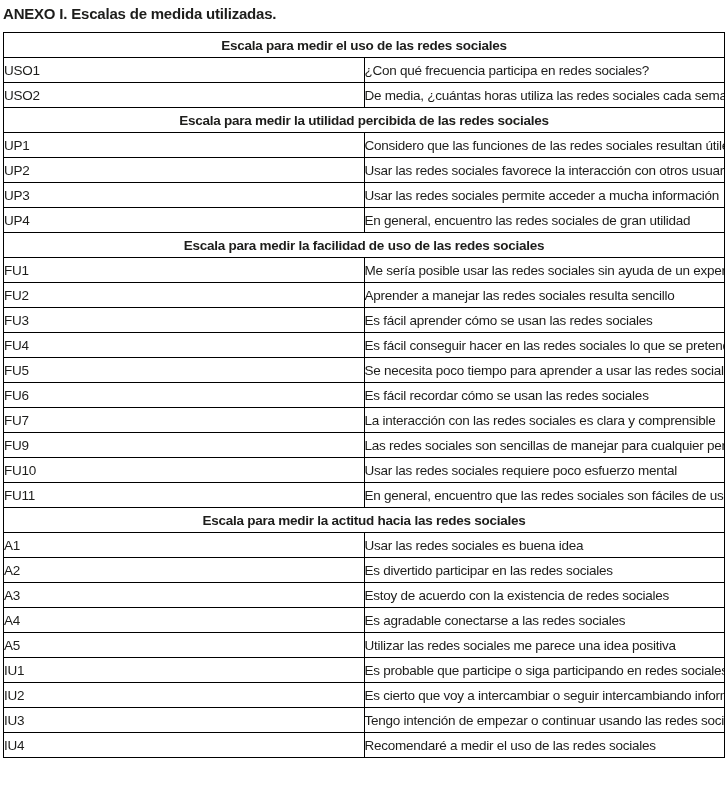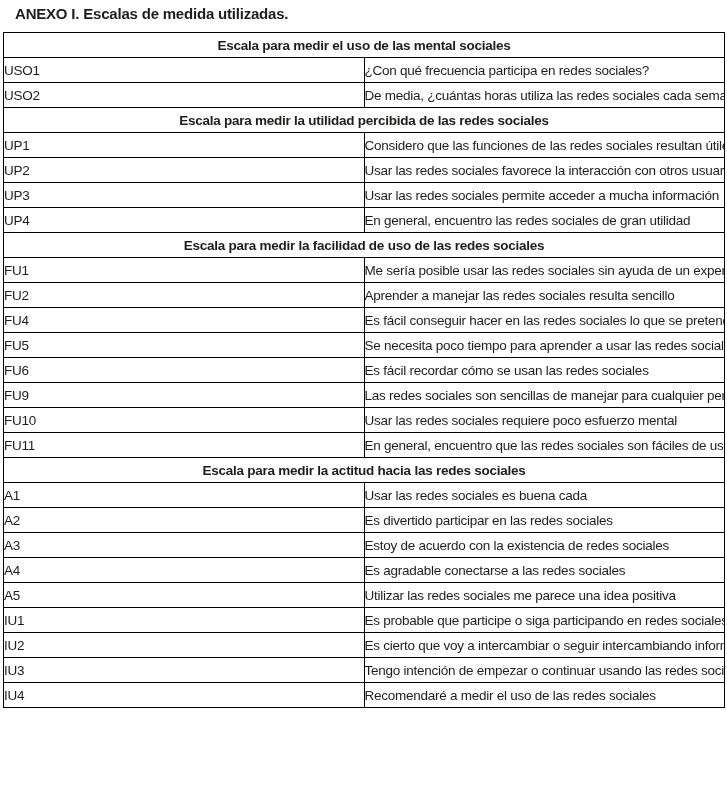--- a/index.html
+++ b/index.html
@@ -14,21 +14,21 @@
     height: 810px;
     box-sizing: border-box;
     padding: 2px;
     background: #ffffff;
     overflow: hidden;
   }
   .page-title {
     font-size: 15px;
     font-weight: bold;
     letter-spacing: -0.2px;
-    margin: 3px 0 0 13px;
+    margin: 3px 0 0 1px;
     line-height: 18px;
   }
   table.scales {
     border-collapse: collapse;
     table-layout: fixed;
     width: 722px;
     margin: 9px 0 0 1px;
   }
   table.scales td {
     border: 1px solid #000000;
@@ -57,21 +57,21 @@
 </style>
 </head>
 <body>
 
 <div class="page">
   <div class="page-title">ANEXO I. Escalas de medida utilizadas.</div>
 
   <table class="scales">
     <tbody>
         <tr>
-          <td colspan="2" class="section-header">Escala para medir el uso de las mental sociales</td>
+          <td colspan="2" class="section-header">Escala para medir el uso de las redes sociales</td>
         </tr>
         <tr>
           <td class="code-cell">USO1</td>
           <td class="text-cell">¿Con qué frecuencia participa en redes sociales?</td>
         </tr>
         <tr>
           <td class="code-cell">USO2</td>
           <td class="text-cell">De media, ¿cuántas horas utiliza las redes sociales cada semana?</td>
         </tr>
         <tr>
@@ -98,49 +98,57 @@
         </tr>
         <tr>
           <td class="code-cell">FU1</td>
           <td class="text-cell">Me sería posible usar las redes sociales sin ayuda de un experto</td>
         </tr>
         <tr>
           <td class="code-cell">FU2</td>
           <td class="text-cell">Aprender a manejar las redes sociales resulta sencillo</td>
         </tr>
         <tr>
+          <td class="code-cell">FU3</td>
+          <td class="text-cell">Es fácil aprender cómo se usan las redes sociales</td>
+        </tr>
+        <tr>
           <td class="code-cell">FU4</td>
           <td class="text-cell">Es fácil conseguir hacer en las redes sociales lo que se pretende hacer</td>
         </tr>
         <tr>
           <td class="code-cell">FU5</td>
           <td class="text-cell">Se necesita poco tiempo para aprender a usar las redes sociales</td>
         </tr>
         <tr>
           <td class="code-cell">FU6</td>
           <td class="text-cell">Es fácil recordar cómo se usan las redes sociales</td>
+        </tr>
+        <tr>
+          <td class="code-cell">FU7</td>
+          <td class="text-cell">La interacción con las redes sociales es clara y comprensible</td>
         </tr>
         <tr>
           <td class="code-cell">FU9</td>
           <td class="text-cell">Las redes sociales son sencillas de manejar para cualquier persona</td>
         </tr>
         <tr>
           <td class="code-cell">FU10</td>
           <td class="text-cell">Usar las redes sociales requiere poco esfuerzo mental</td>
         </tr>
         <tr>
           <td class="code-cell">FU11</td>
           <td class="text-cell">En general, encuentro que las redes sociales son fáciles de usar</td>
         </tr>
         <tr>
           <td colspan="2" class="section-header">Escala para medir la actitud hacia las redes sociales</td>
         </tr>
         <tr>
           <td class="code-cell">A1</td>
-          <td class="text-cell">Usar las redes sociales es buena cada</td>
+          <td class="text-cell">Usar las redes sociales es buena idea</td>
         </tr>
         <tr>
           <td class="code-cell">A2</td>
           <td class="text-cell">Es divertido participar en las redes sociales</td>
         </tr>
         <tr>
           <td class="code-cell">A3</td>
           <td class="text-cell">Estoy de acuerdo con la existencia de redes sociales</td>
         </tr>
         <tr>

